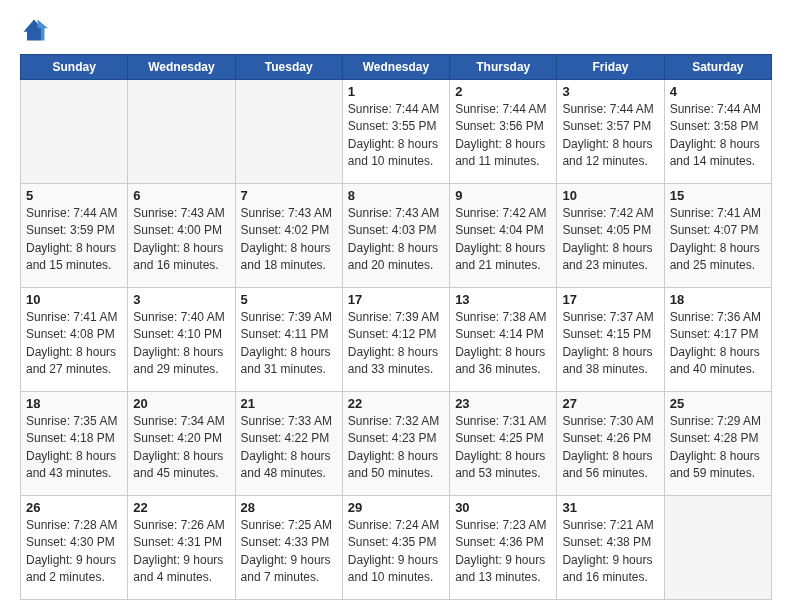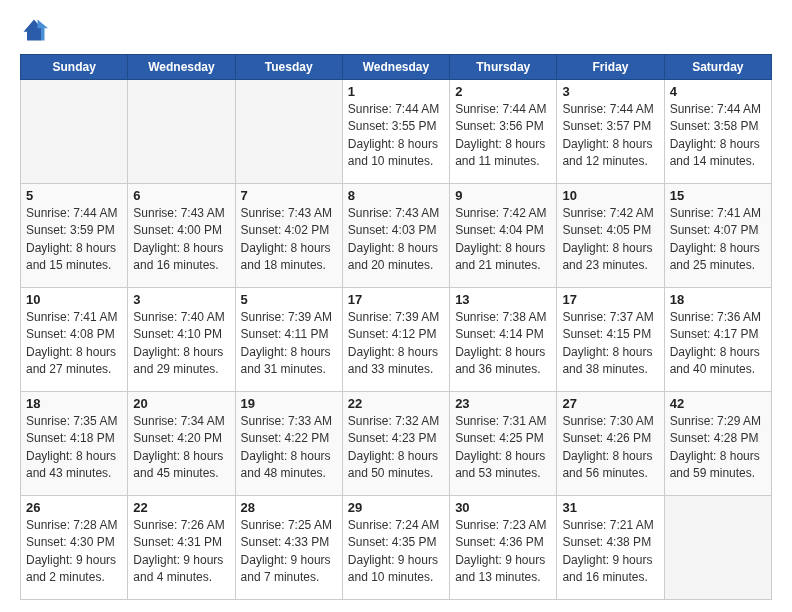--- a/index.html
+++ b/index.html
@@ -220,37 +220,37 @@
         <tr class="row-even">
           <td>
             <span class="day-num">18</span>
             <div class="day-info">Sunrise: 7:35 AM<br>Sunset: 4:18 PM<br>Daylight: 8 hours and 43 minutes.</div>
           </td>
           <td>
             <span class="day-num">20</span>
             <div class="day-info">Sunrise: 7:34 AM<br>Sunset: 4:20 PM<br>Daylight: 8 hours and 45 minutes.</div>
           </td>
           <td>
-            <span class="day-num">19</span>
+            <span class="day-num">21</span>
             <div class="day-info">Sunrise: 7:33 AM<br>Sunset: 4:22 PM<br>Daylight: 8 hours and 48 minutes.</div>
           </td>
           <td>
             <span class="day-num">22</span>
             <div class="day-info">Sunrise: 7:32 AM<br>Sunset: 4:23 PM<br>Daylight: 8 hours and 50 minutes.</div>
           </td>
           <td>
             <span class="day-num">23</span>
             <div class="day-info">Sunrise: 7:31 AM<br>Sunset: 4:25 PM<br>Daylight: 8 hours and 53 minutes.</div>
           </td>
           <td>
             <span class="day-num">27</span>
             <div class="day-info">Sunrise: 7:30 AM<br>Sunset: 4:26 PM<br>Daylight: 8 hours and 56 minutes.</div>
           </td>
           <td>
-            <span class="day-num">42</span>
+            <span class="day-num">25</span>
             <div class="day-info">Sunrise: 7:29 AM<br>Sunset: 4:28 PM<br>Daylight: 8 hours and 59 minutes.</div>
           </td>
         </tr>
         <tr class="row-odd">
           <td>
             <span class="day-num">26</span>
             <div class="day-info">Sunrise: 7:28 AM<br>Sunset: 4:30 PM<br>Daylight: 9 hours and 2 minutes.</div>
           </td>
           <td>
             <span class="day-num">22</span>

